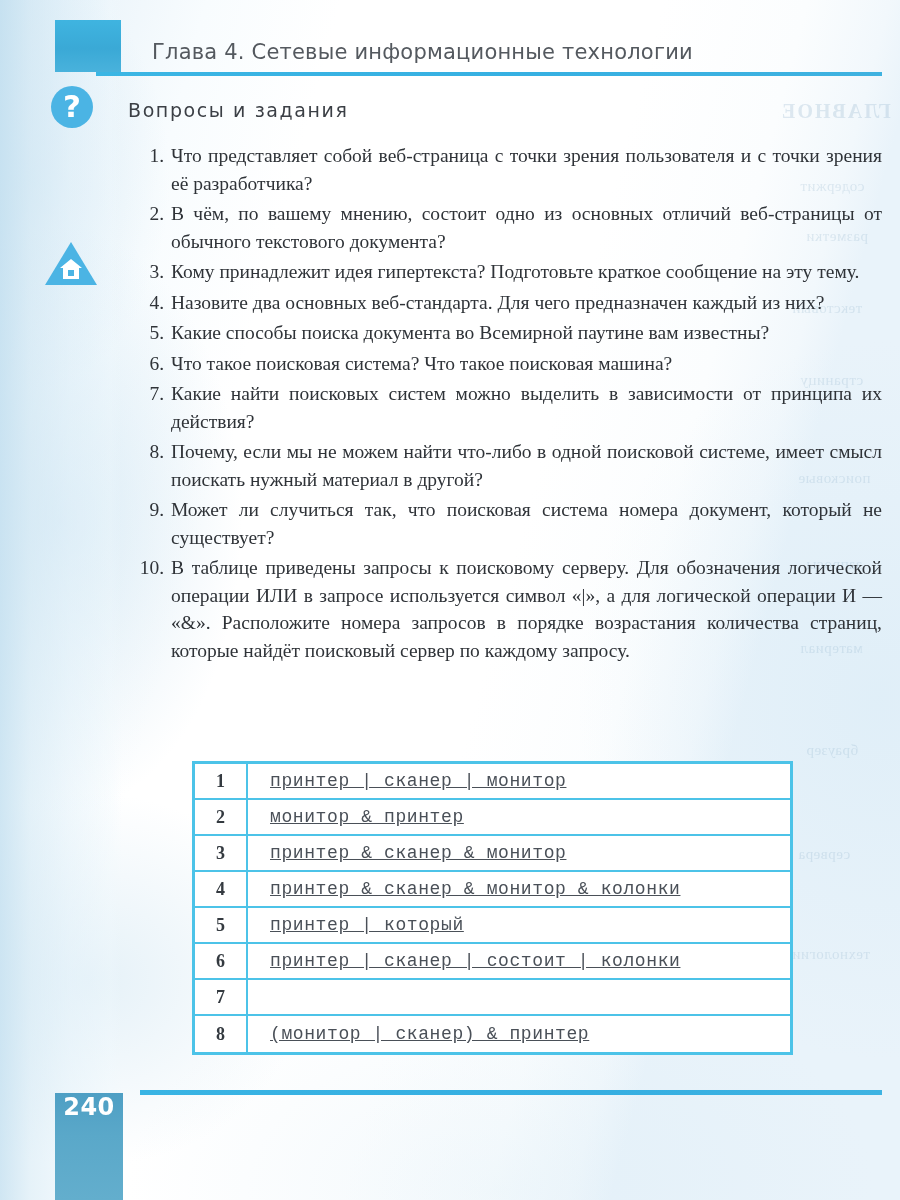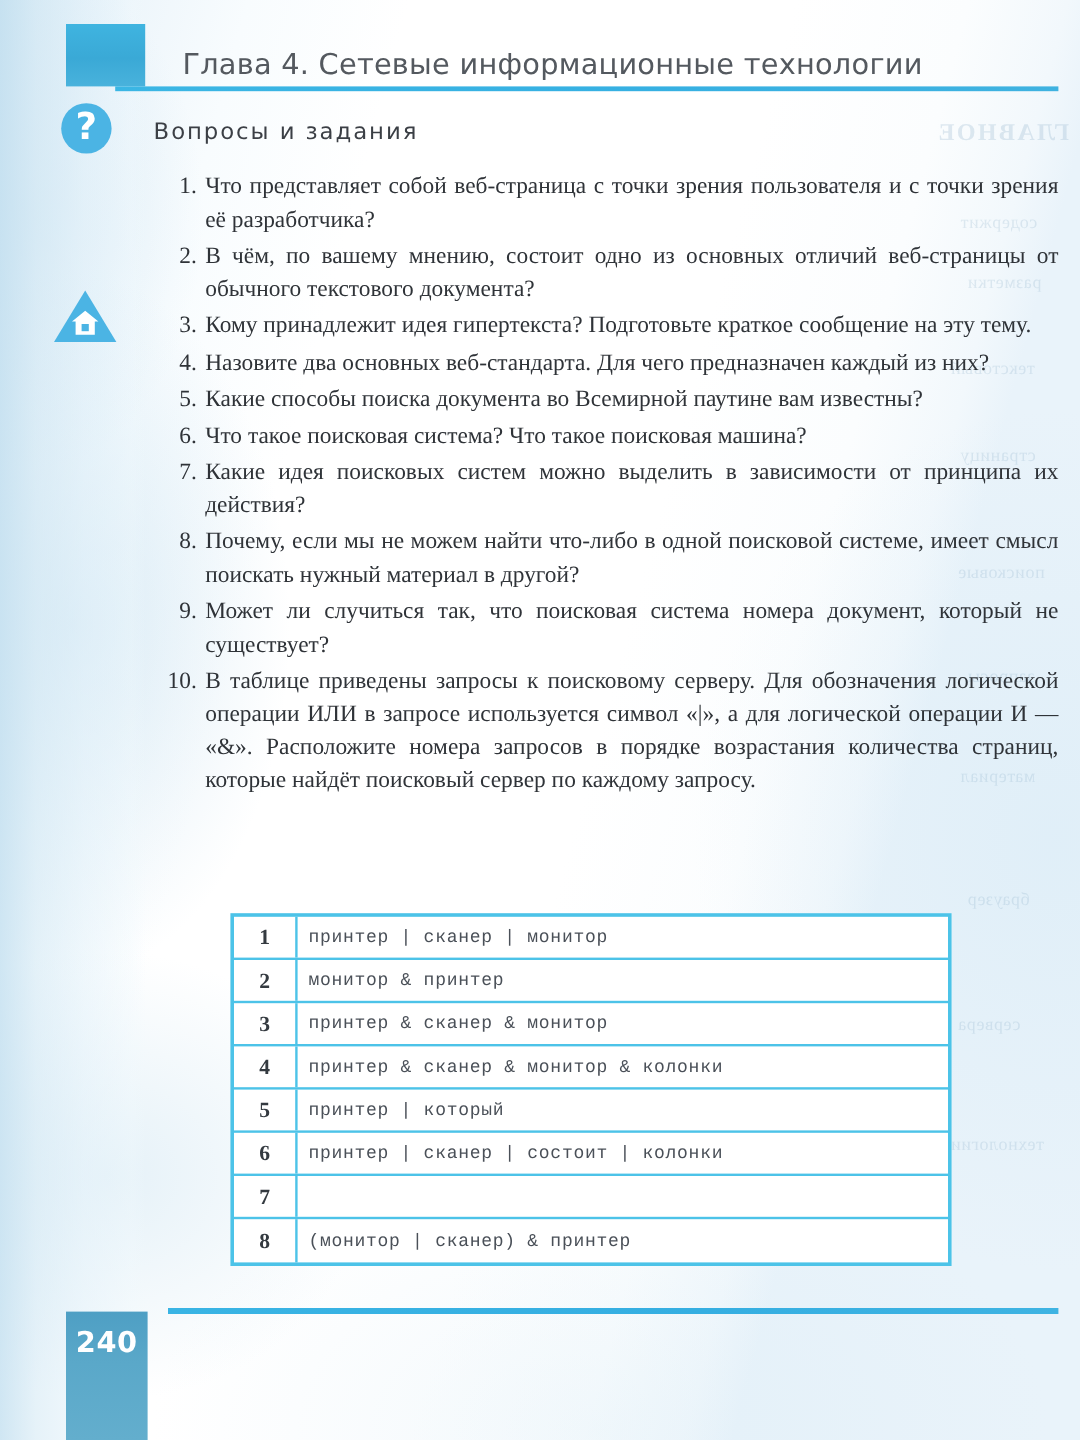--- a/index.html
+++ b/index.html
@@ -92,21 +92,21 @@
     width: 66px;
     height: 52px;
     background: linear-gradient(180deg, #3fb4e0 0%, #3aa9d6 55%, #49b2dc 100%);
   }
 
   .header-title {
     position: absolute;
     left: 152px;
     top: 40px;
     font-family: "DejaVu Sans", sans-serif;
-    font-size: 24px;
+    font-size: 21px;
     color: #54595f;
     letter-spacing: .2px;
     white-space: nowrap;
   }
 
   .header-rule {
     position: absolute;
     left: 96px;
     top: 72px;
     width: 786px;
@@ -222,27 +222,28 @@
     font-family: "Liberation Serif", serif;
     font-weight: bold;
     font-size: 18px;
     color: #343a40;
     box-sizing: border-box;
   }
   .qt-expr {
     flex: 1 1 auto;
     display: flex;
     align-items: center;
-    padding-left: 9px;
+    padding-left: 22px;
     font-family: "Liberation Mono", monospace;
-    font-size: 15px;
+    font-size: 18px;
     letter-spacing: .6px;
     color: #4a5058;
     white-space: nowrap;
     box-sizing: border-box;
+    text-decoration: underline;
   }
 
   
   .footer-rule {
     position: absolute;
     left: 140px;
     top: 1090px;
     width: 742px;
     height: 5px;
     background: linear-gradient(90deg, #39b4e4 0%, #35aee1 60%, #3eb3e2 100%);
@@ -251,21 +252,21 @@
     position: absolute;
     left: 55px;
     top: 1093px;
     width: 68px;
     height: 107px;
     background: linear-gradient(180deg, #4e9fc4 0%, #5aa8c9 40%, #63aecd 100%);
   }
   .page-number {
     position: absolute;
     left: 0;
-    top: 12px;
+    top: 0;
     width: 68px;
     text-align: center;
     font-family: "DejaVu Sans", sans-serif;
     font-size: 24px;
     font-weight: bold;
     color: #ffffff;
     letter-spacing: .5px;
   }
 </style>
 </head>
@@ -328,21 +329,21 @@
     <div class="q-item">
       <div class="q-num">5.</div>
       <div class="q-text">Какие способы поиска документа во Всемирной паутине вам известны?</div>
     </div>
     <div class="q-item">
       <div class="q-num">6.</div>
       <div class="q-text">Что такое поисковая система? Что такое поисковая машина?</div>
     </div>
     <div class="q-item">
       <div class="q-num">7.</div>
-      <div class="q-text">Какие идея поисковых систем можно выделить в зависимо­сти от принципа их действия?</div>
+      <div class="q-text">Какие найти поисковых систем можно выделить в зависимо­сти от принципа их действия?</div>
     </div>
     <div class="q-item">
       <div class="q-num">8.</div>
       <div class="q-text">Почему, если мы не можем найти что-либо в одной поис­ковой системе, имеет смысл поискать нужный материал в другой?</div>
     </div>
     <div class="q-item">
       <div class="q-num">9.</div>
       <div class="q-text">Может ли случиться так, что поисковая система номера документ, который не существует?</div>
     </div>
     <div class="q-item">

